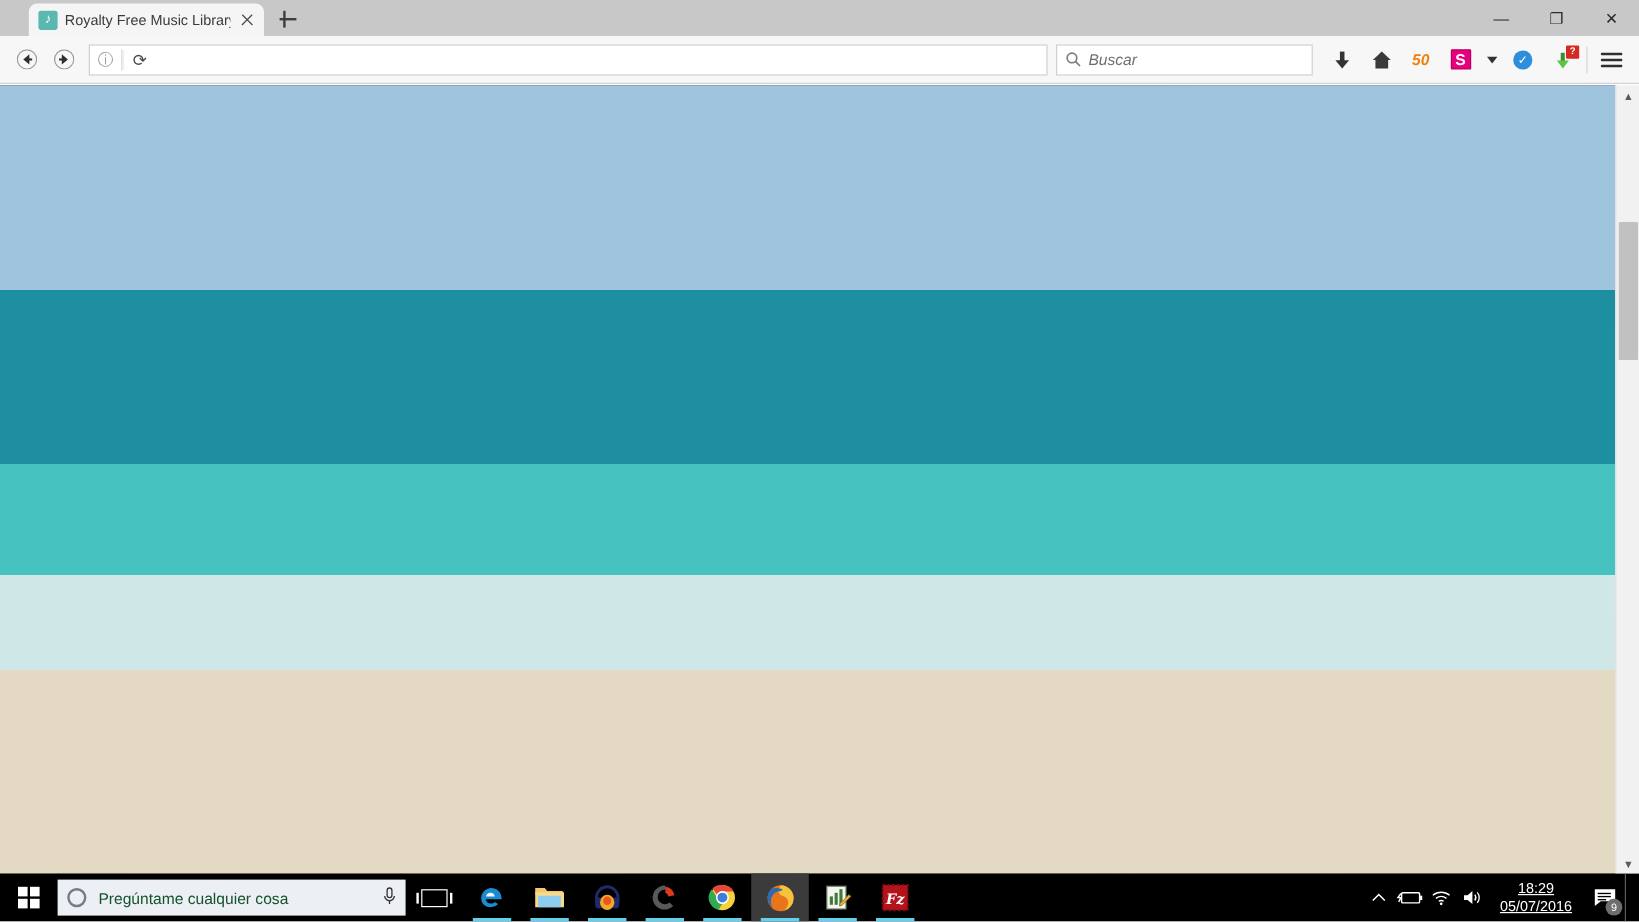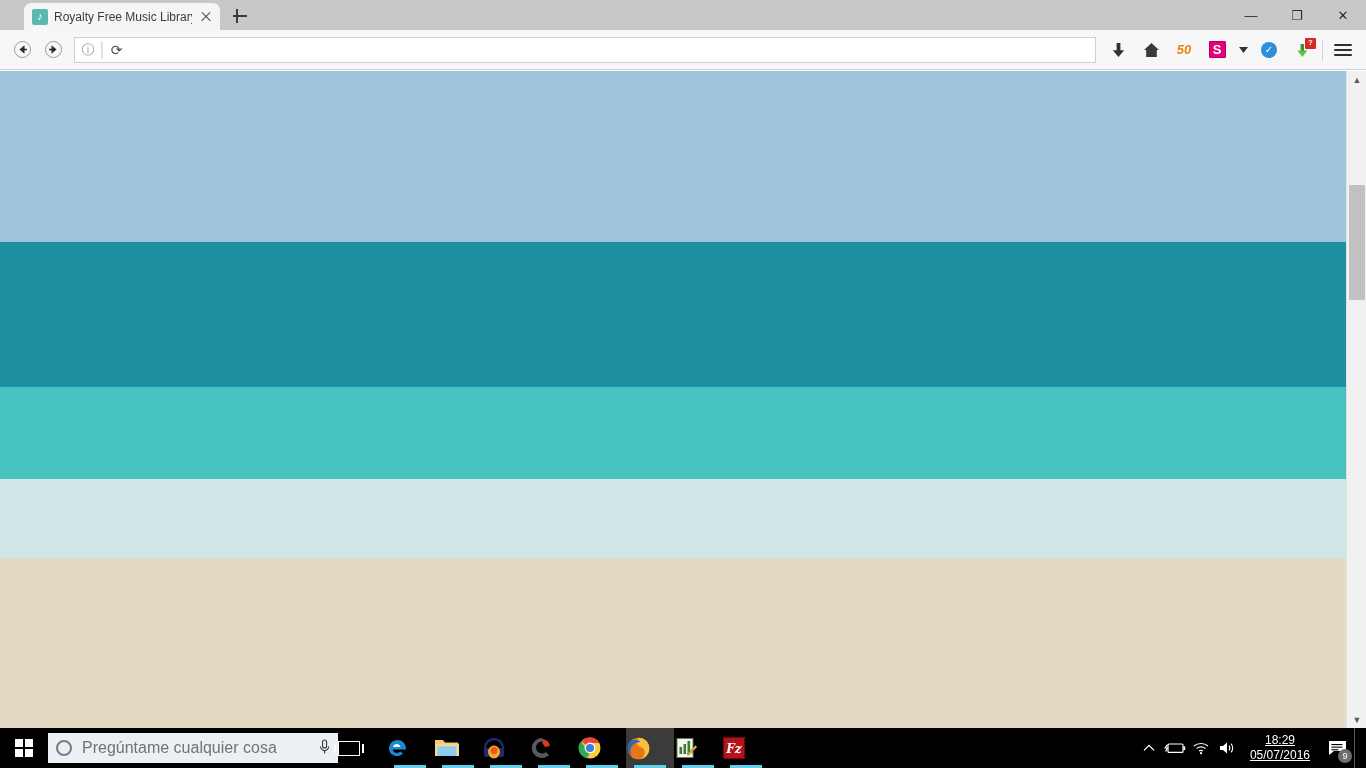--- a/index.html
+++ b/index.html
@@ -304,24 +304,24 @@
     width: 18px; height: 18px; display: grid; grid-template-columns: 1fr 1fr; grid-template-rows: 1fr 1fr; gap: 2px;
   }
   .winlogo i { background: #ffffff; display: block; }
   .cortana {
     width: 290px; height: 30px; background: #eceff3; display: flex; align-items: center;
     padding: 0 8px; gap: 10px; cursor: text;
   }
   .cortana-circle {
     width: 16px; height: 16px; border-radius: 50%; border: 2px solid #777c84; flex: 0 0 auto;
   }
-  .cortana-text { flex: 1 1 auto; font-size: 16px; color: #737373; }
+  .cortana-text { flex: 1 1 auto; font-size: 13px; color: #14532d; }
   .mic { color: #333; font-size: 14px; }
   .tb-icon {
-    width: 48px; height: 40px; display: flex; align-items: center; 
+    width: 48px; height: 40px; display: flex; align-items: center; justify-content: center;
     position: relative; cursor: pointer;
   }
   .tb-icon.active { background: #3b3b3b; }
   .tb-icon .underline {
     position: absolute; bottom: 0; left: 8px; width: 32px; height: 3px; background: #62d0ef;
   }
   .taskview {
     width: 22px; height: 15px; border: 1.6px solid #fff; position: relative;
   }
   .taskview::before, .taskview::after {
@@ -382,20 +382,29 @@
       <svg width="17" height="17" viewBox="0 0 17 17" aria-hidden="true">
         <circle cx="8.5" cy="8.5" r="8" fill="none" stroke="#9b9b9b" stroke-width="1"></circle>
         <path d="M6.5 4.2 L11.6 8.5 L6.5 12.8 Z" fill="#2d2d2d"></path>
         <rect x="4.2" y="7.7" width="3.2" height="1.7" fill="#2d2d2d"></rect>
       </svg>
     </div>
     <div class="urlbar">
       <span class="url-info">ⓘ</span>
       <span class="url-sep"></span>
       <span class="url-reload">⟳</span>
+    </div>
+    <div class="searchbar">
+      <span class="search-ico">
+        <svg width="13" height="13" viewBox="0 0 13 13" aria-hidden="true">
+          <circle cx="5.3" cy="5.3" r="4" fill="none" stroke="#7a7a7a" stroke-width="1.4"></circle>
+          <line x1="8.4" y1="8.4" x2="12" y2="12" stroke="#7a7a7a" stroke-width="1.4"></line>
+        </svg>
+      </span>
+      <span class="search-ph">Buscar</span>
     </div>
 
     <div class="toolicon">
       <svg width="15" height="16" viewBox="0 0 15 16" aria-hidden="true">
         <rect x="5.6" y="1" width="3.8" height="8" fill="#333"></rect>
         <path d="M1.8 8.2 L13.2 8.2 L7.5 15 Z" fill="#333"></path>
       </svg>
     </div>
     <div class="toolicon">
       <svg width="17" height="16" viewBox="0 0 17 16" aria-hidden="true">

